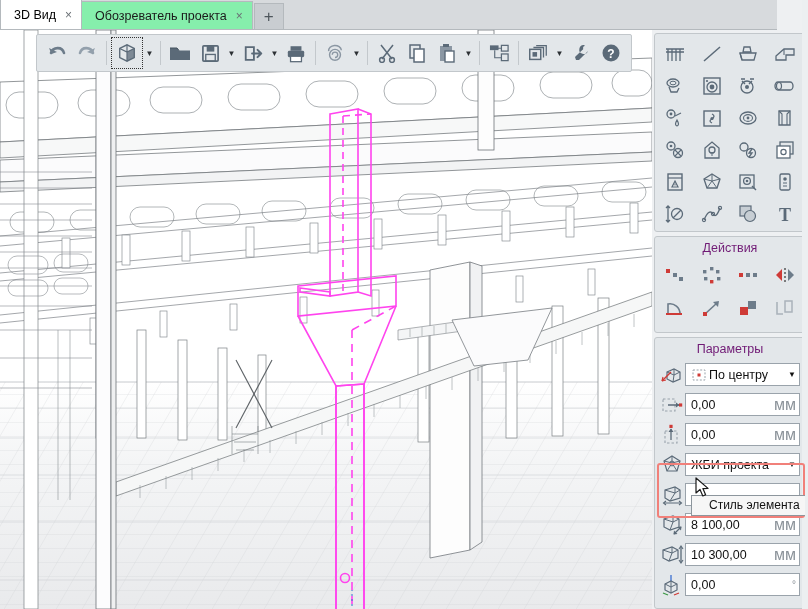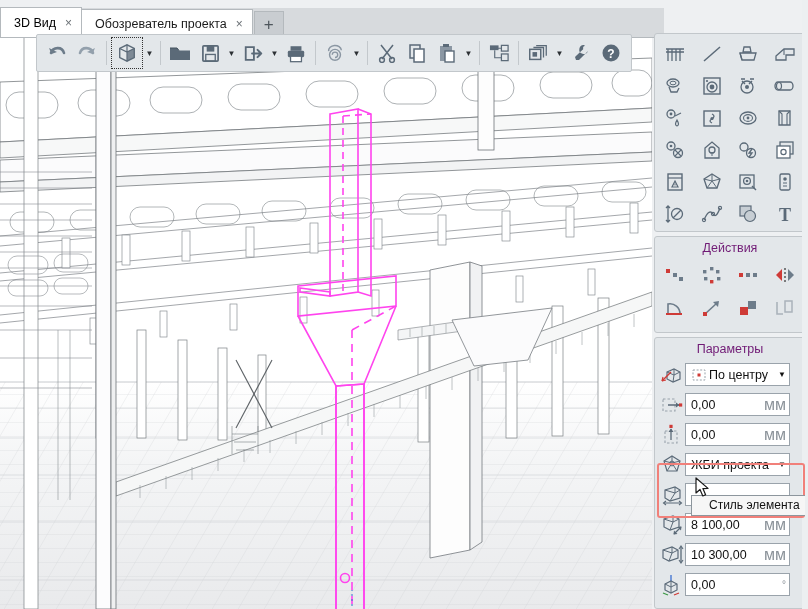--- a/index.html
+++ b/index.html
@@ -11,34 +11,34 @@
     background: #ffffff;
   }
   #app {
     position: relative;
     width: 808px; height: 609px;
     background: #eef0f2;
   }
 
   
   .tabbar {
-    position: absolute; left: 0; top: 8px;
-    width: 664px; height: 30px;
+    position: absolute; left: 0; top: 0;
+    width: 777px; height: 30px;
     background: #d7dadd;
     border-bottom: 1px solid #b4b9bd;
     display: flex; align-items: flex-end; text-align: center;
   }
   .tab {
     height: 28px;
     display: flex; align-items: center;
     padding: 0 9px 0 13px;
     font-size: 12.5px; color: #1b1b1b;
     border: 1px solid #b4b9bd;
     border-bottom: none;
-    background: #ffffff;
+    background: #86efac;
     margin-right: -1px;
     position: relative;
     white-space: nowrap;
   }
   .tab.active {
     background: #ffffff;
     height: 30px;
     color: #000;
     z-index: 3;
   }
@@ -140,21 +140,21 @@
   .act-cell { display:flex; align-items:center; justify-content:center; width:34px; height:30px;}
 
   #params-panel {
     left: 654px; top: 337px;
     width: 152px; height: 272px;
     overflow: hidden;
   }
   .prow {
     display: flex; align-items: center;
     height: 29px;
-    margin: 1px 15px 1px 4px;
+    margin: 1px 5px 1px 4px;
   }
   .prow-icon {
     width: 26px; height: 26px;
     display: flex; align-items: center; justify-content: center;
     color: #5b6a78;
     flex: none;
   }
   .field {
     flex: 1 1 auto;
     height: 23px;

